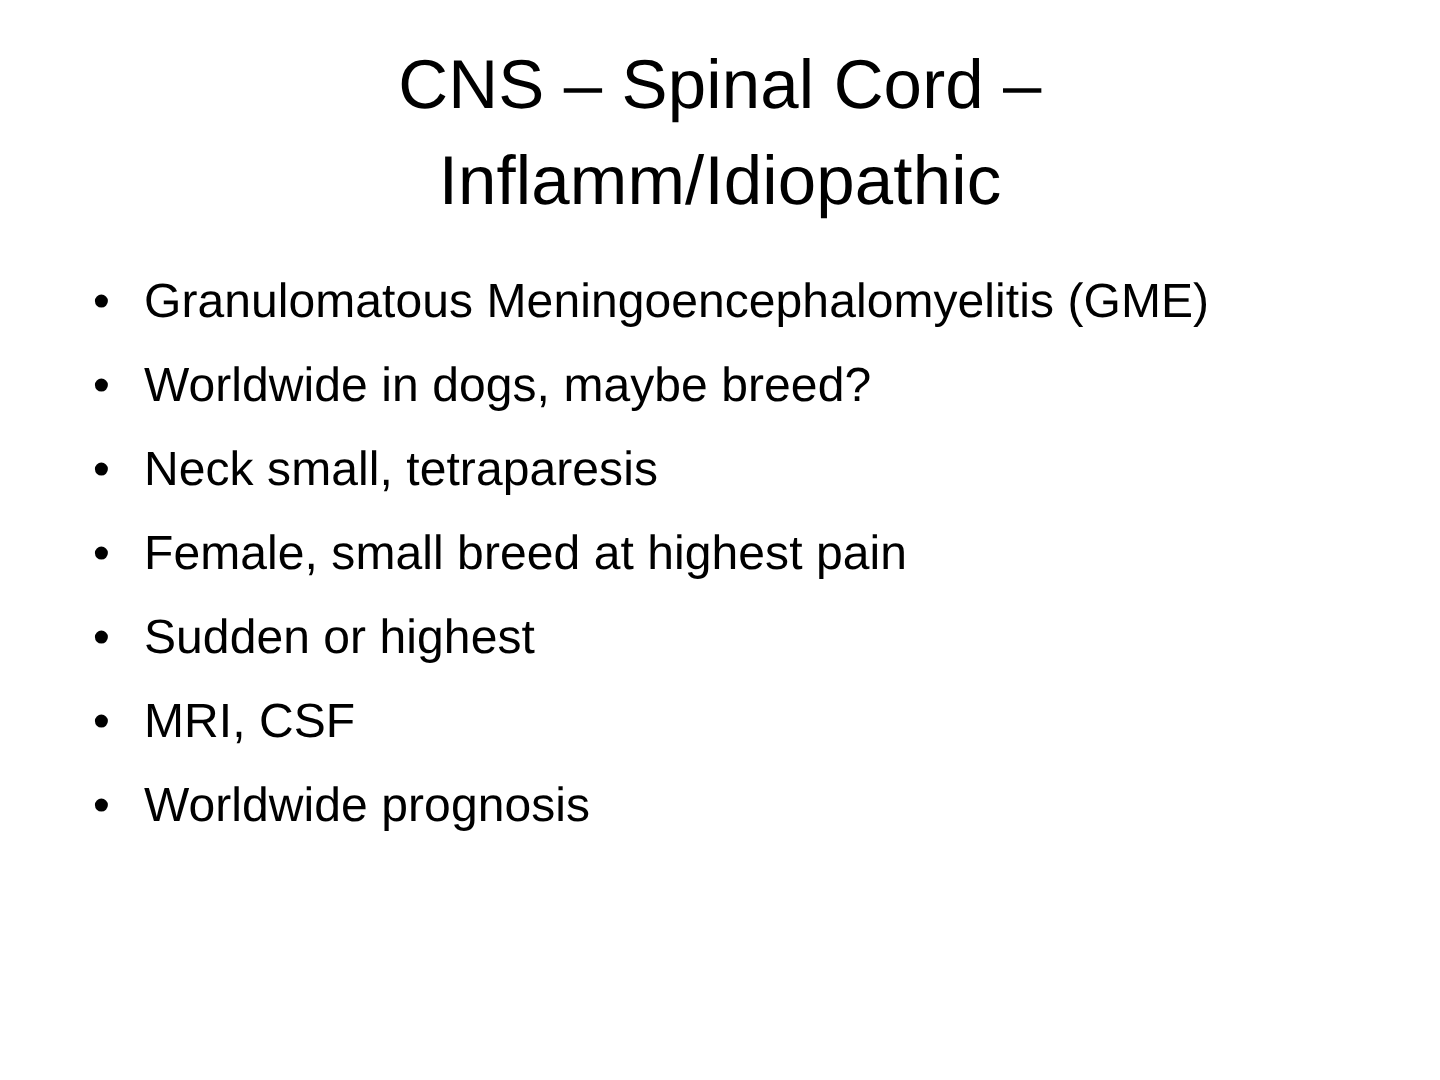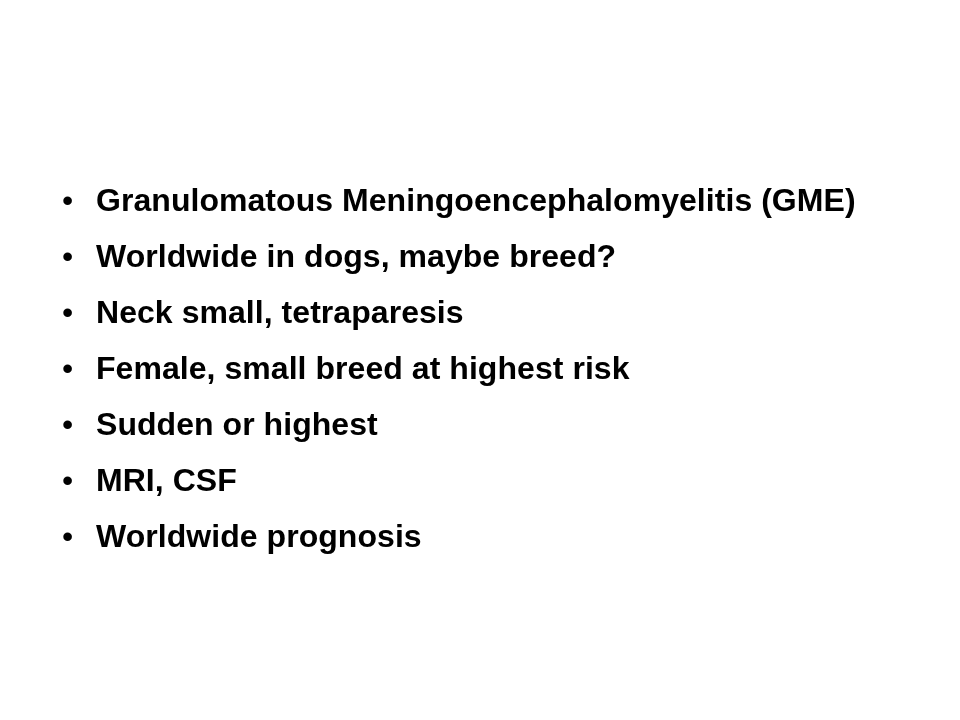--- a/index.html
+++ b/index.html
@@ -67,49 +67,52 @@
     left: 6px;
     top: 0;
     width: 20px;
     font-size: 32px;
     line-height: 56px;
     text-align: left;
     color: #000000;
   }
   .bullet-text {
     display: block;
-    font-weight: bold;
   }
   
   .bullet-item.wrap .bullet-text {
     max-width: 790px;
   }
 </style>
 </head>
 <body>
 
 <div id="slide">
 
+  <div id="title-block">
+    <span class="title-line">CNS – Spinal Cord –</span>
+    <span class="title-line">Inflamm/Idiopathic</span>
+  </div>
 
   <ul id="bullet-list">
     <li class="bullet-item wrap">
       <span class="bullet-marker">•</span>
       <span class="bullet-text">Granulomatous Meningoencephalomyelitis (GME)</span>
     </li>
     <li class="bullet-item">
       <span class="bullet-marker">•</span>
       <span class="bullet-text">Worldwide in dogs, maybe breed?</span>
     </li>
     <li class="bullet-item">
       <span class="bullet-marker">•</span>
       <span class="bullet-text">Neck small, tetraparesis</span>
     </li>
     <li class="bullet-item">
       <span class="bullet-marker">•</span>
-      <span class="bullet-text">Female, small breed at highest risk</span>
+      <span class="bullet-text">Female, small breed at highest pain</span>
     </li>
     <li class="bullet-item">
       <span class="bullet-marker">•</span>
       <span class="bullet-text">Sudden or highest</span>
     </li>
     <li class="bullet-item">
       <span class="bullet-marker">•</span>
       <span class="bullet-text">MRI, CSF</span>
     </li>
     <li class="bullet-item">

